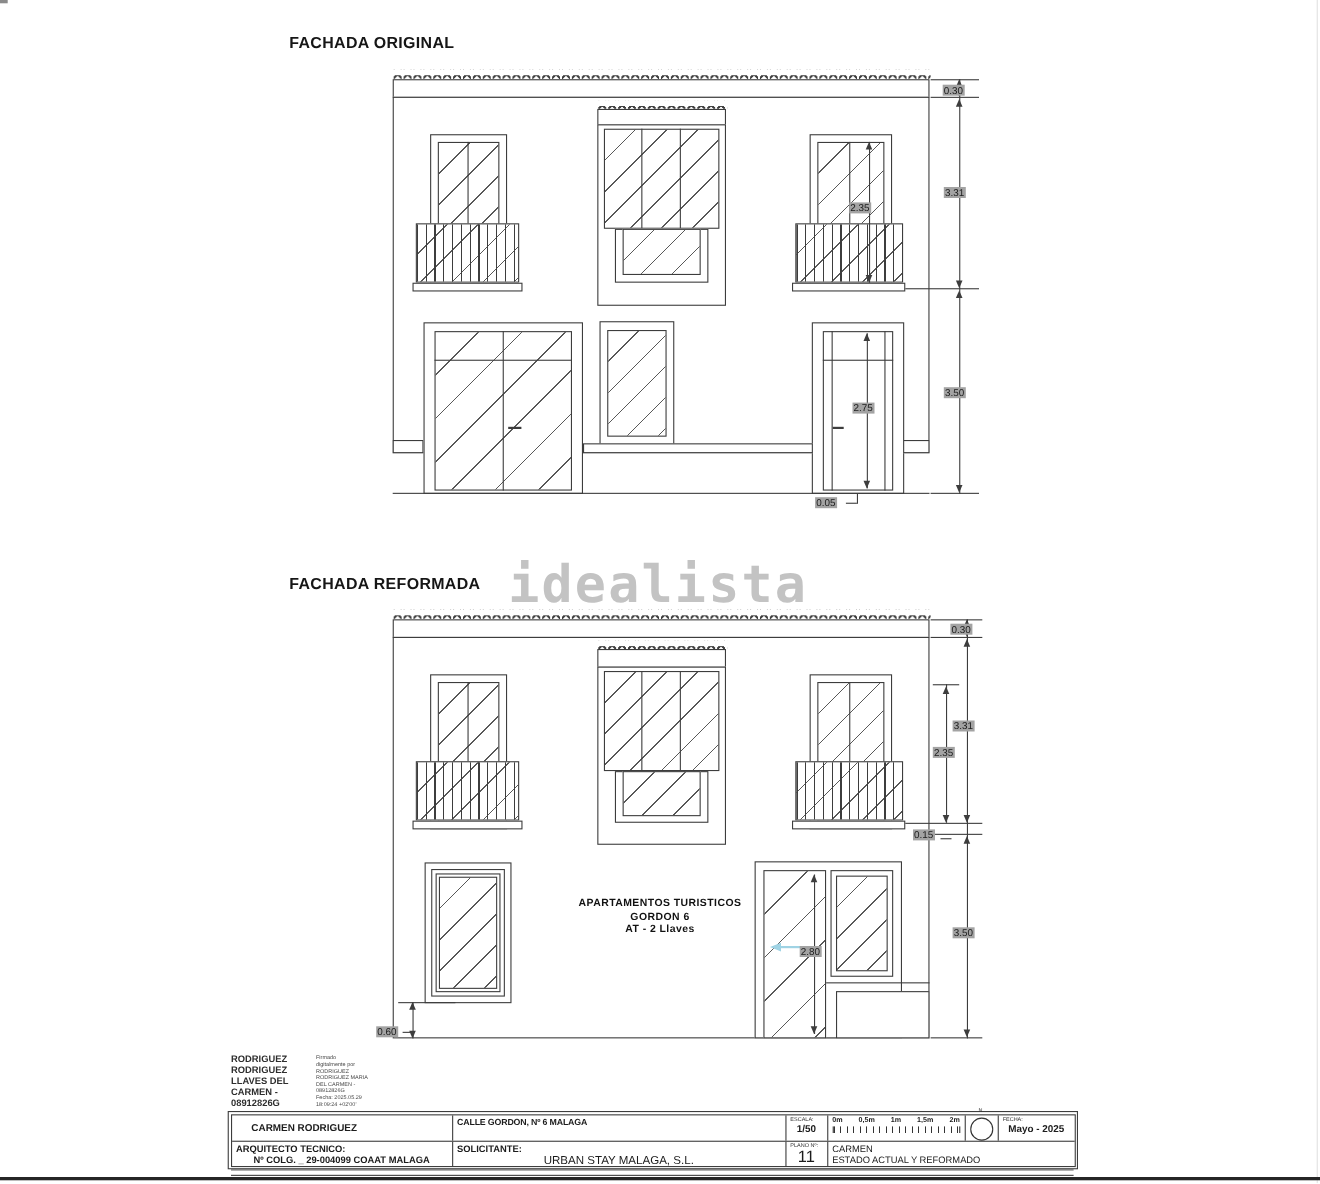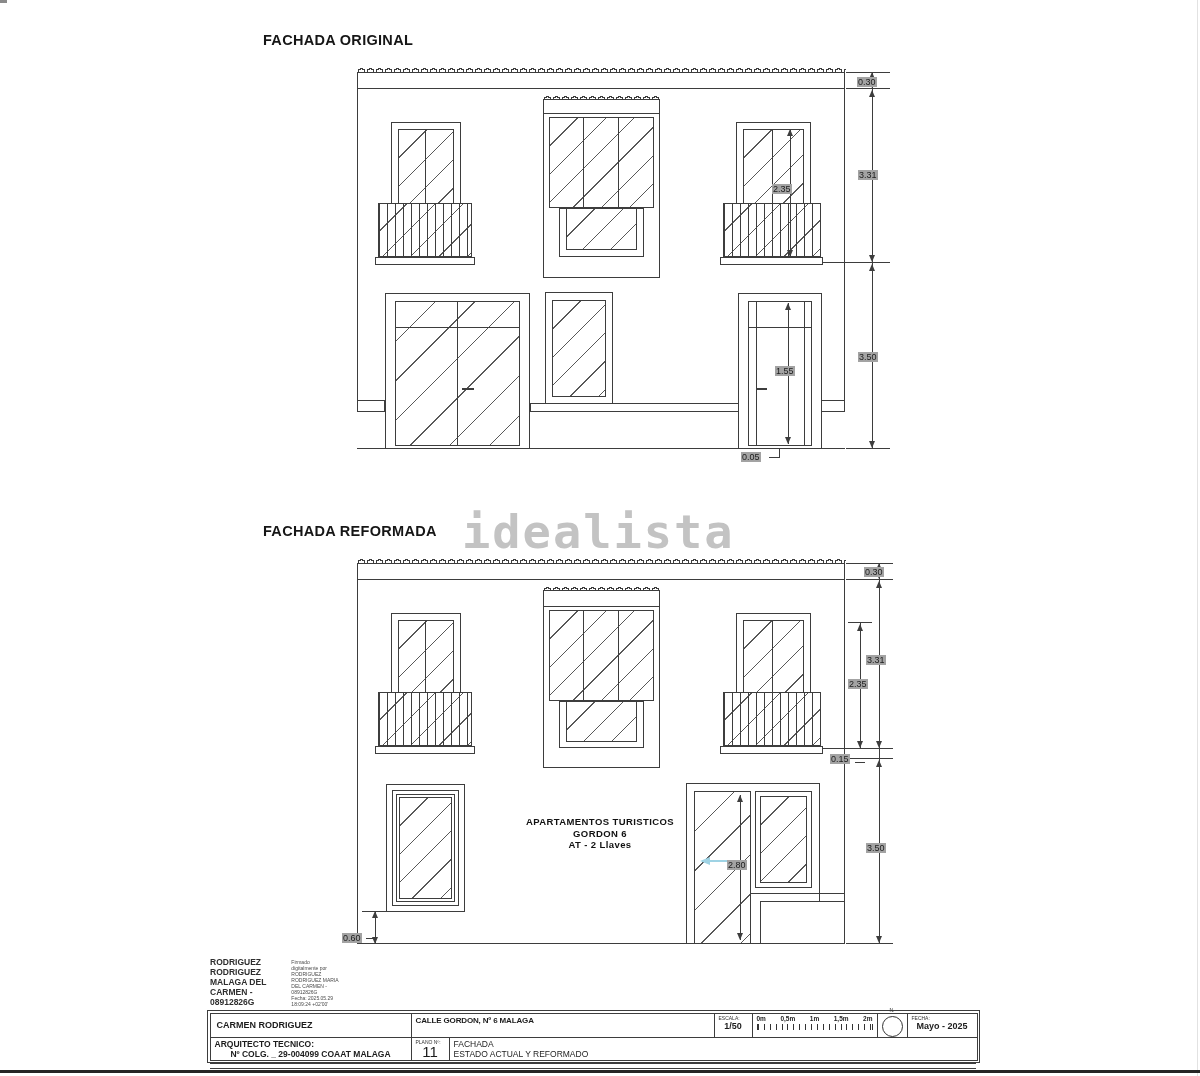--- a/index.html
+++ b/index.html
@@ -34,21 +34,21 @@
   .sig-name  { font-weight:bold; font-size:8.5px; line-height:10px; color:#2e2e2e; }
   .sig-stamp { font-size:5px; line-height:6px; color:#4a4a4a; padding-top:2px; }
   
   .tb { position:absolute; left:207px; top:1010px; width:768px; border:1.5px solid #3d3d3d; padding:1.5px; background:#fff; z-index:3; }
   .tb-inner { border:1px solid #3d3d3d; }
   .tb-row { display:flex; height:23px; box-sizing:border-box; }
   .tb-row + .tb-row { border-top:1px solid #3d3d3d; }
   .tb-cell { position:relative; box-sizing:border-box; border-left:1px solid #3d3d3d; padding:1px 4px; overflow:visible; }
   .tb-cell:first-child { border-left:none; }
   .w-a{width:200px} .w-b{width:303px} .w-c{width:38px} .w-d{width:125px} .w-e{width:30px} .w-f{flex:1}
-  .tb-author { font-weight:bold; font-size:9px; padding-top:6px; padding-left:6px; }
+  .tb-author { font-weight:bold; font-size:9px; padding-top:6px; padding-left:18px; }
   .tb-proj   { font-weight:bold; font-size:8px; line-height:9.5px; letter-spacing:-.15px; padding-top:2px; }
   .lab-tiny  { display:block; font-size:5px; line-height:6px; color:#333; }
   .val-bold  { display:block; font-weight:bold; font-size:9px; text-align:center; }
   .tick-labels { display:flex; justify-content:space-between; font-size:6.5px; font-weight:bold; line-height:8px; }
   .ruler { height:6px; margin-top:1px; border-left:1px solid #333; border-right:1px solid #333;
            background-image:repeating-linear-gradient(90deg, #333 0 1px, transparent 1px 5.9px); }
   .north { width:19px; height:19px; border:1px solid #333; border-radius:50%; margin:1px auto 0; }
   .north-lab { position:absolute; top:-7px; left:12px; font-size:5px; color:#333; }
   .tb-arch   { font-weight:bold; font-size:8.5px; line-height:10px; padding-top:1px; }
   .tb-arch .ind { display:block; text-align:center; }
@@ -123,21 +123,21 @@
     <div>
       <div class="box" style="left:738px;top:293px;width:84px;height:156px"></div>
       <div class="box" style="left:748px;top:301px;width:64px;height:145px"></div>
       <div class="ln" style="left:756px;top:301px;width:1px;height:145px"></div>
       <div class="ln" style="left:804px;top:301px;width:1px;height:145px"></div>
       <div class="ln" style="left:748px;top:327px;width:64px;height:1px"></div>
       <div class="ln" style="left:757px;top:388px;width:10px;height:2px"></div>
       <div class="ln" style="left:788px;top:303px;width:1px;height:141px"></div>
       <div class="ah up" style="left:785px;top:303px"></div>
       <div class="ah down" style="left:785px;top:437px"></div>
-      <span class="dim" style="left:775px;top:366px">1.55</span>
+      <span class="dim" style="left:775px;top:366px">2.75</span>
     </div>
 
     <div class="box" style="left:357px;top:400px;width:28px;height:12px"></div>
     <div class="box" style="left:530px;top:403px;width:209px;height:9px"></div>
     <div class="box" style="left:821px;top:400px;width:24px;height:12px"></div>
     <div class="ln" style="left:357px;top:448px;width:488px;height:1px"></div>
     <span class="dim" style="left:741px;top:452px">0.05</span>
     <div class="ln" style="left:769px;top:457px;width:10px;height:1px"></div>
     <div class="ln" style="left:779px;top:449px;width:1px;height:9px"></div>
 
@@ -253,21 +253,21 @@
       <span class="dim" style="left:830px;top:754px">0.15</span>
       <div class="ln" style="left:855px;top:762px;width:10px;height:1px"></div>
       <span class="dim" style="left:866px;top:843px">3.50</span>
     </div>
   </div>
 
   <div class="sig">
     <div class="sig-name">
       <div>RODRIGUEZ</div>
       <div>RODRIGUEZ</div>
-      <div>MALAGA DEL</div>
+      <div>LLAVES DEL</div>
       <div>CARMEN -</div>
       <div>08912826G</div>
     </div>
     <div class="sig-stamp">
       <div>Firmado</div>
       <div>digitalmente por</div>
       <div>RODRIGUEZ</div>
       <div>RODRIGUEZ MARIA</div>
       <div>DEL CARMEN -</div>
       <div>08912826G</div>
@@ -304,26 +304,30 @@
         <div class="tb-cell w-f">
           <span class="lab-tiny">FECHA:</span>
           <span class="val-bold">Mayo - 2025</span>
         </div>
       </div>
       <div class="tb-row">
         <div class="tb-cell w-a tb-arch">
           <span>ARQUITECTO TECNICO:</span>
           <span class="ind">Nº COLG. _ 29-004099  COAAT MALAGA</span>
         </div>
+        <div class="tb-cell w-b tb-arch">
+          <span>SOLICITANTE:</span>
+          <span class="tb-solic-val" style="font-weight:normal">URBAN STAY MALAGA, S.L.</span>
+        </div>
         <div class="tb-cell w-c">
           <span class="lab-tiny">PLANO Nº:</span>
           <span class="tb-num">11</span>
         </div>
         <div class="tb-cell w-f tb-sheet">
-          <div>FACHADA</div>
+          <div>CARMEN</div>
           <div>ESTADO ACTUAL Y REFORMADO</div>
         </div>
       </div>
     </div>
   </div>
 
   <div class="dbl"></div>
   <div class="bbar"></div>
 </div>
 

